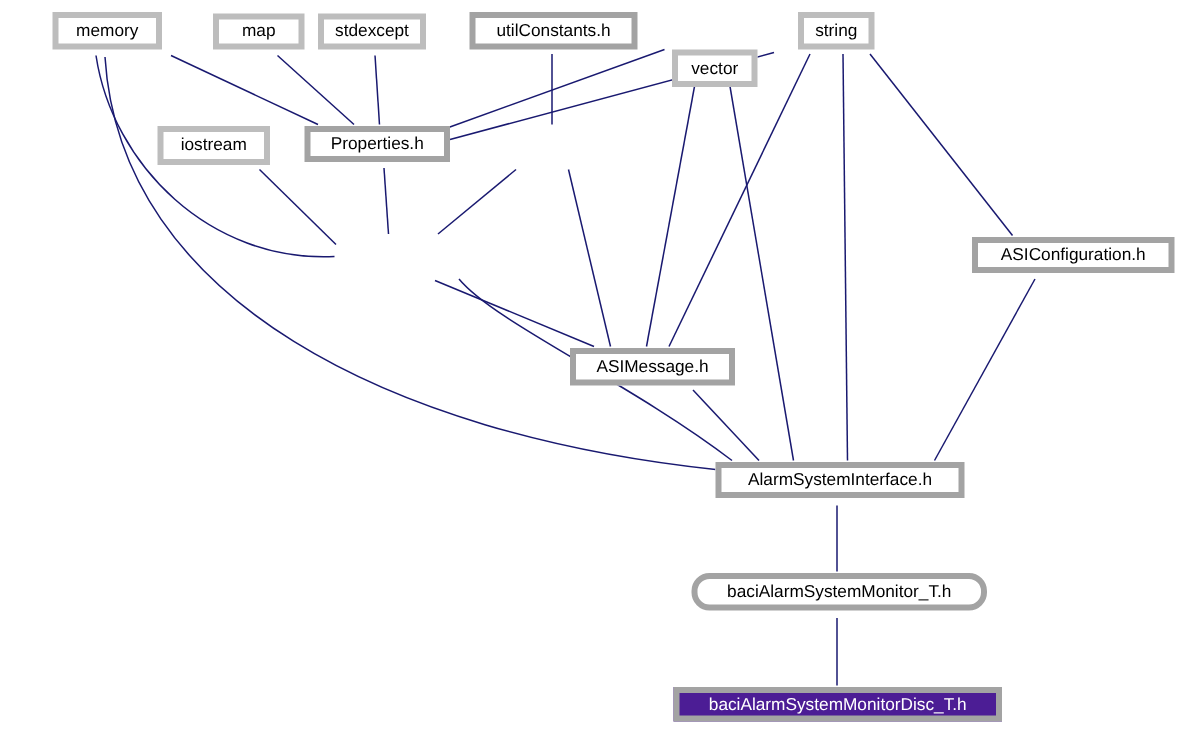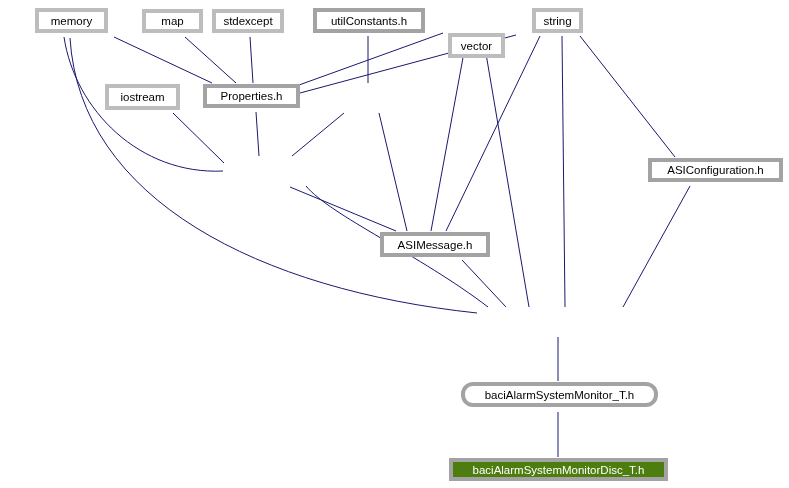--- a/index.html
+++ b/index.html
@@ -17,21 +17,21 @@
     box-sizing:border-box;
     display:flex;align-items:center;justify-content:center;
     background:#ffffff;
     border:4px solid #a3a3a3;
     font-size:11.5px;
     color:#000000;
     white-space:nowrap;
     cursor:pointer;
   }
   .node.sys{border-color:#bdbdbd;}
-  .node.current{background:#4d7c0f;color:#ffffff;cursor:default;}
+  .node.current{background:#4c1d95;color:#ffffff;cursor:default;}
 </style>
 </head>
 <body>
 
 <div id="graph-canvas">
 
   <svg id="edge-layer" width="789" height="488" viewBox="0 0 789 488" xmlns="http://www.w3.org/2000/svg">
     <defs>
       <marker id="arrow" markerWidth="11" markerHeight="8" refX="9.5" refY="4" orient="auto" markerUnits="userSpaceOnUse">
         <path d="M0,0 L11,4 L0,8 z" fill="#191970"></path>
@@ -85,20 +85,23 @@
     </div>
   <div class="node proj" style="left: 203px; top: 84px; width: 97px; height: 24px;">
       <span>Properties.h</span>
     </div>
   <div class="node proj" style="left: 648px; top: 158px; width: 135px; height: 24px;">
       <span>ASIConfiguration.h</span>
     </div>
   <div class="node proj" style="left: 380px; top: 232px; width: 110px; height: 25px;">
       <span>ASIMessage.h</span>
     </div>
+  <div class="node proj" style="left: 477px; top: 308px; width: 166px; height: 24px;">
+      <span>AlarmSystemInterface.h</span>
+    </div>
   <div class="node proj" style="left: 461px; top: 382px; width: 197px; height: 25px; border-radius: 12px;">
       <span>baciAlarmSystemMonitor_T.h</span>
     </div>
   <div class="node current" style="left: 449px; top: 458px; width: 219px; height: 23px;">
       <span>baciAlarmSystemMonitorDisc_T.h</span>
     </div>
 
 </div>
 
 </body></html>

